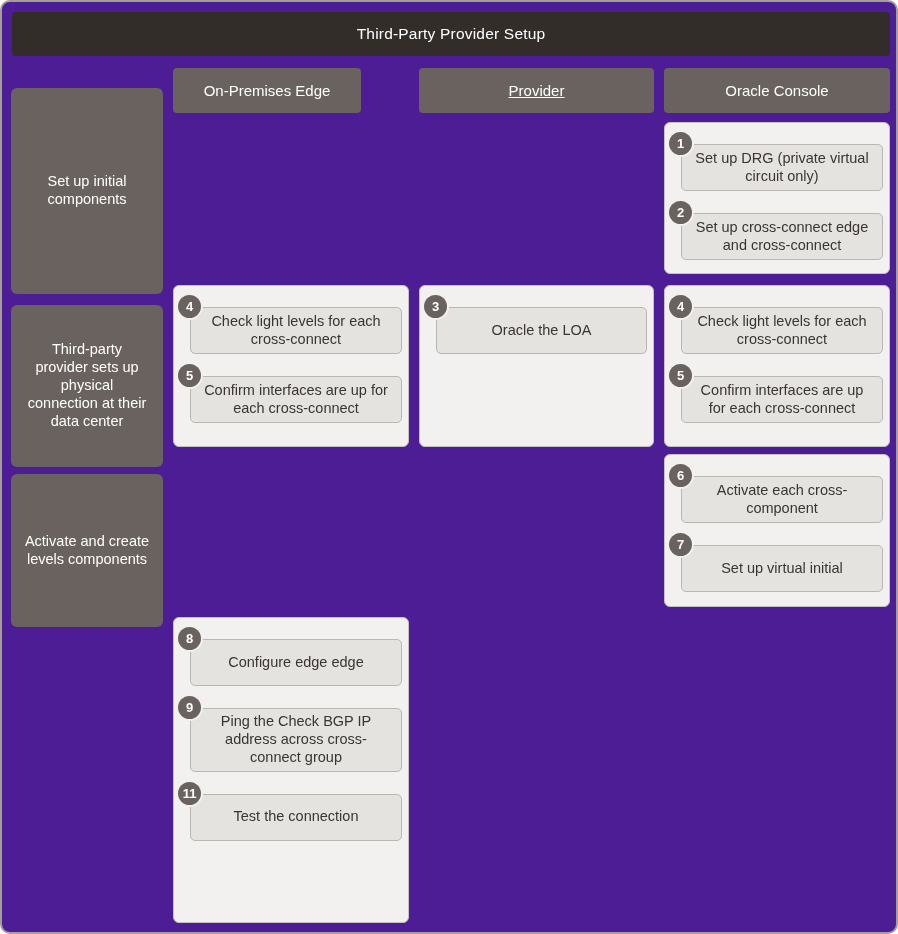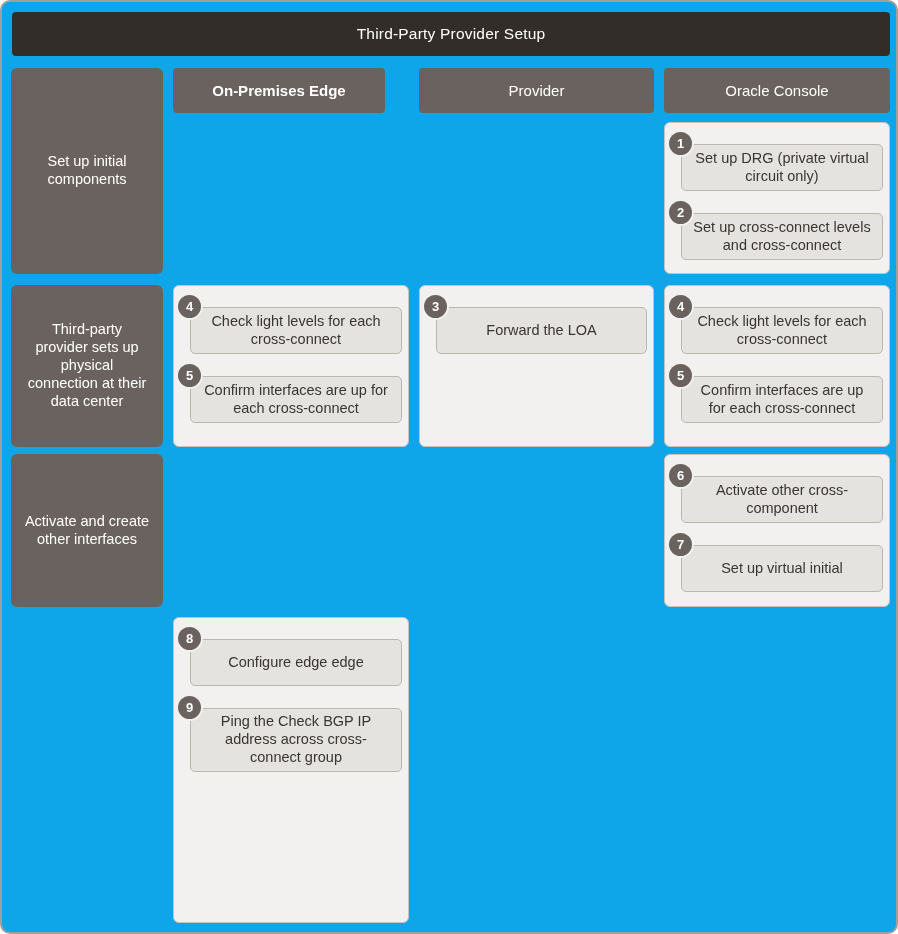--- a/index.html
+++ b/index.html
@@ -18,51 +18,52 @@
   html, body { background: #ffffff; }
   body {
     width: 898px; height: 934px;
     font-family: "Liberation Sans", "DejaVu Sans", sans-serif;
     position: relative;
   }
   .frame {
     position: absolute; left: 0; top: 0; width: 898px; height: 934px;
     border: 2px solid var(--frame-border);
     border-radius: 10px;
-    background: #0ea5e9;
+    background: #4c1d95;
   }
   .title-bar {
     position: absolute; left: 10px; top: 10px; width: 878px; height: 44px;
     background: var(--title-bar-bg);
     border-radius: 4px;
     color: var(--text-on-dark);
     display: flex; align-items: center; justify-content: center;
     font-size: 15.5px; letter-spacing: 0.2px;
   }
   .col-header {
     position: absolute; top: 66px; height: 45px;
     background: var(--lane-bg);
     border-radius: 4px;
     color: var(--text-on-dark);
     display: flex; align-items: center; justify-content: center;
     font-size: 15px;
   }
-  .col-onprem   { left: 171px; width: 212px; font-weight: bold; }
-  .col-provider { left: 417px; width: 235px; }
+  .col-onprem   { left: 171px; width: 188px; }
+  .col-provider { left: 417px; width: 235px; text-decoration: underline; }
   .col-oracle   { left: 662px; width: 226px; }
 
   .row-label {
     position: absolute; left: 9px; width: 152px;
     background: var(--lane-bg);
     border-radius: 6px;
     color: var(--text-on-dark);
     display: flex; align-items: center; justify-content: center;
     text-align: center;
     font-size: 14.5px; line-height: 1.24;
     padding: 8px 13px;
+    margin-top: 20px;
   }
   .row1-label { top: 66px;  height: 206px; }
   .row2-label { top: 283px; height: 162px; }
   .row3-label { top: 452px; height: 153px; }
   .row4-label { top: 615px; height: 306px; }
 
   .cell {
     position: absolute;
     background: var(--cell-bg);
     border: 1px solid var(--cell-border);
@@ -120,34 +121,34 @@
     <span>Oracle Console</span>
   </div>
 
   <div class="row-label row1-label">
     <span>Set up initial components</span>
   </div>
   <div class="row-label row2-label">
     <span>Third-party provider sets up physical connection at their data center</span>
   </div>
   <div class="row-label row3-label">
-    <span>Activate and create other interfaces</span>
+    <span>Activate and create levels components</span>
   </div>
 
   <div class="cell cell-r1-oracle">
     <div class="step">
       <span class="badge">1</span>
       <div class="step-box">
         <span>Set up DRG (private virtual circuit only)</span>
       </div>
     </div>
     <div class="step">
       <span class="badge">2</span>
       <div class="step-box">
-        <span>Set up cross-connect levels and cross-connect</span>
+        <span>Set up cross-connect edge and cross-connect</span>
       </div>
     </div>
   </div>
 
   <div class="cell cell-r2-onprem">
     <div class="step">
       <span class="badge">4</span>
       <div class="step-box">
         <span>Check light levels for each cross-connect</span>
       </div>
@@ -157,21 +158,21 @@
       <div class="step-box">
         <span>Confirm interfaces are up for each cross-connect</span>
       </div>
     </div>
   </div>
 
   <div class="cell cell-r2-provider">
     <div class="step">
       <span class="badge">3</span>
       <div class="step-box">
-        <span>Forward the LOA</span>
+        <span>Oracle the LOA</span>
       </div>
     </div>
   </div>
 
   <div class="cell cell-r2-oracle">
     <div class="step">
       <span class="badge">4</span>
       <div class="step-box">
         <span>Check light levels for each cross-connect</span>
       </div>
@@ -181,21 +182,21 @@
       <div class="step-box">
         <span>Confirm interfaces are up for each cross-connect</span>
       </div>
     </div>
   </div>
 
   <div class="cell cell-r3-oracle">
     <div class="step">
       <span class="badge">6</span>
       <div class="step-box">
-        <span>Activate other cross-component</span>
+        <span>Activate each cross-component</span>
       </div>
     </div>
     <div class="step">
       <span class="badge">7</span>
       <div class="step-box">
         <span>Set up virtual initial</span>
       </div>
     </div>
   </div>
 
@@ -205,15 +206,21 @@
       <div class="step-box">
         <span>Configure edge edge</span>
       </div>
     </div>
     <div class="step">
       <span class="badge">9</span>
       <div class="step-box">
         <span>Ping the Check BGP IP address across cross-connect group</span>
       </div>
     </div>
+    <div class="step">
+      <span class="badge">11</span>
+      <div class="step-box">
+        <span>Test the connection</span>
+      </div>
+    </div>
   </div>
 
 </div>
 
 </body></html>

